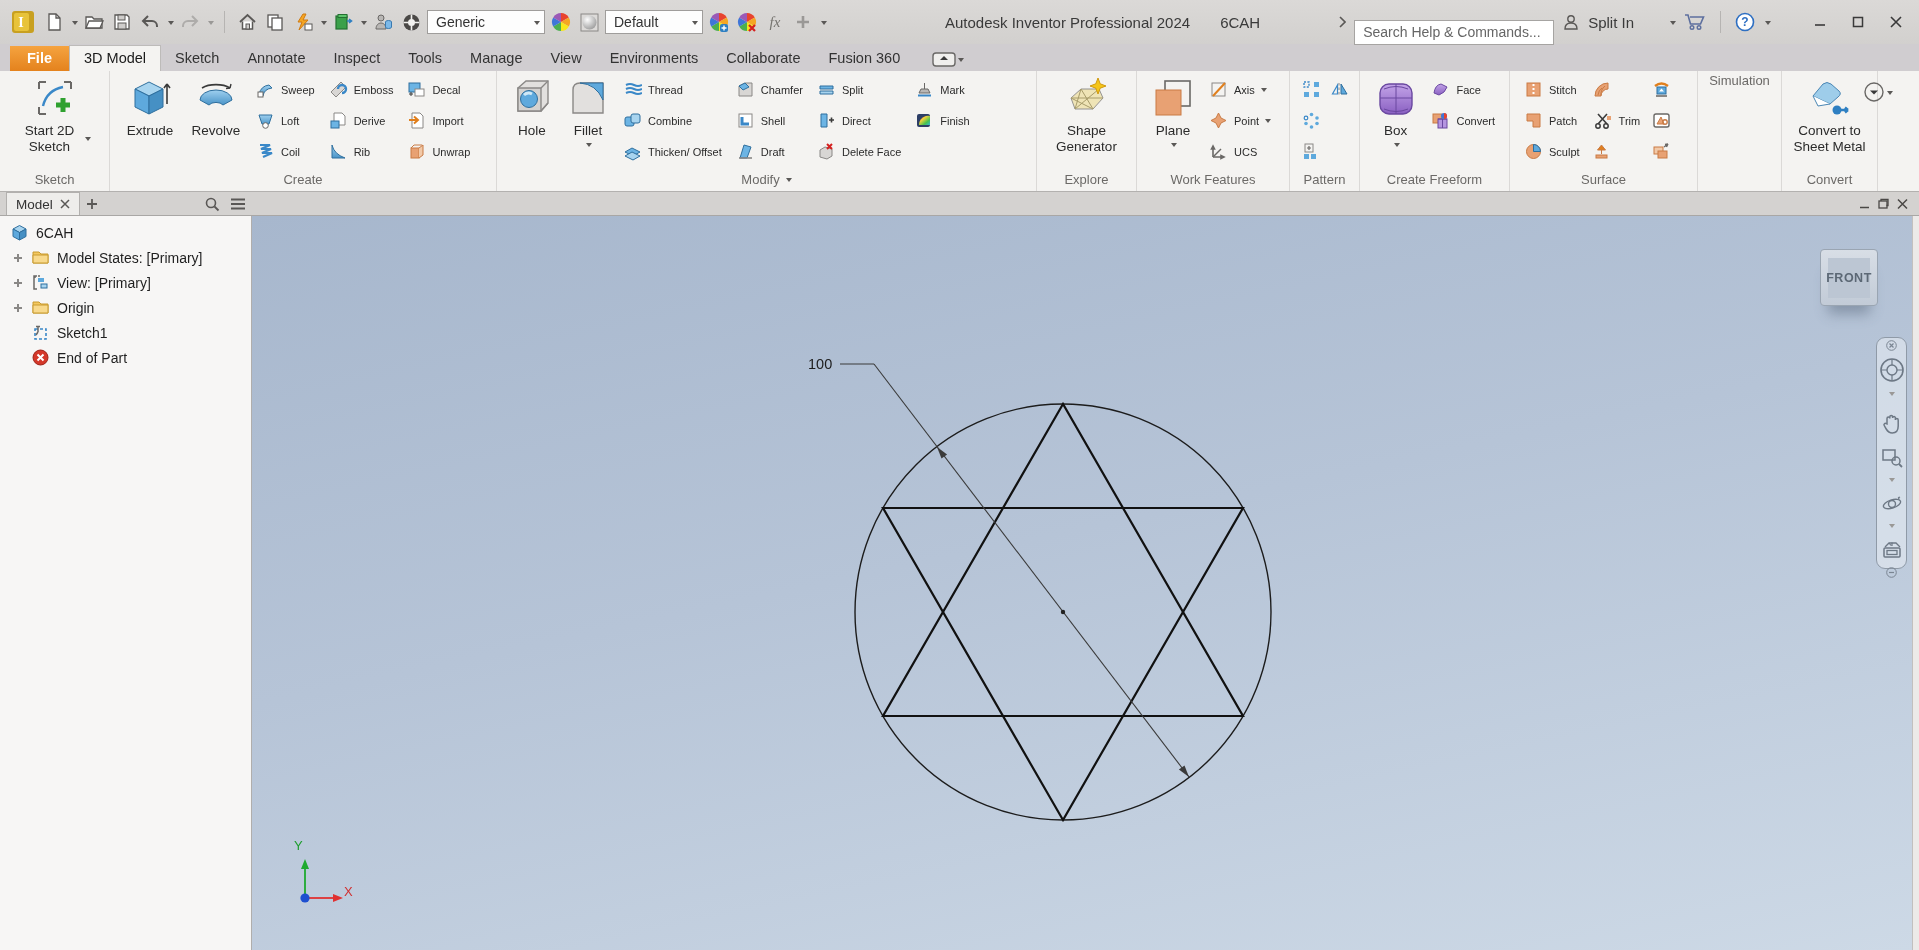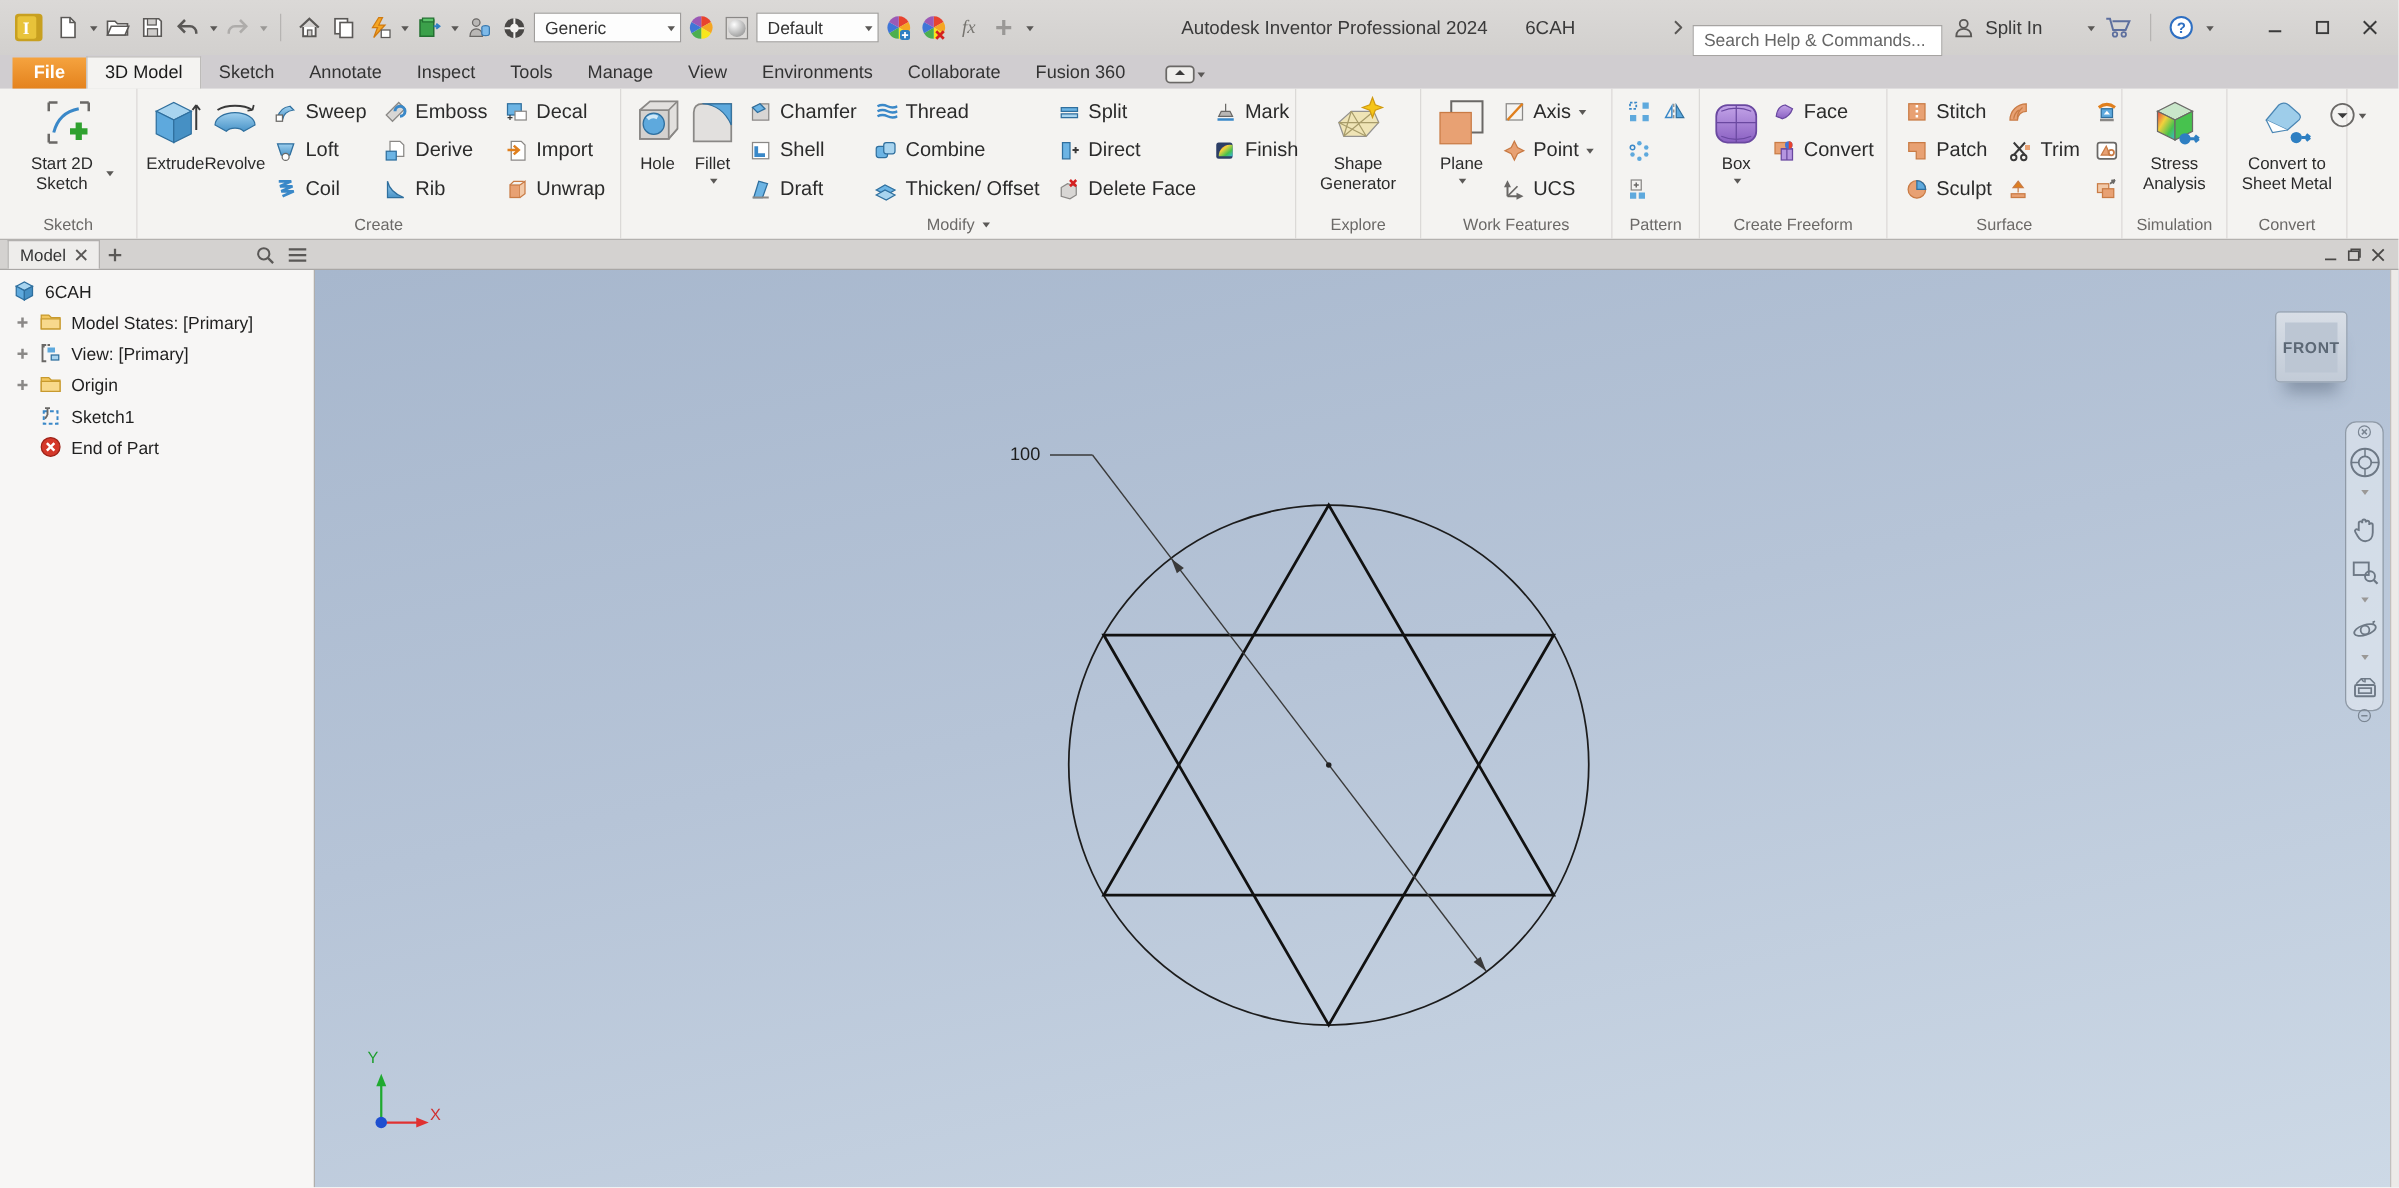--- a/index.html
+++ b/index.html
@@ -30,21 +30,21 @@
 
   
   #ribbon { height:121px; background:#f4f3f1; border-bottom:1px solid #b3b1af; display:flex; position:relative; }
   .panel { display:flex; flex-direction:column; border-right:1px solid #dbd9d7; }
   .panel-body { flex:1; display:flex; align-items:flex-start; padding:3px 7px 0; }
   .panel-label { height:21px; display:flex; align-items:center; justify-content:center; font-size:13px; color:#6b6967; gap:4px; padding:0 6px 2px; }
   .bigbtn { display:flex; flex-direction:column; align-items:center; width:66px; padding-top:2px; cursor:default; }
   .bigbtn .bicon { width:44px; height:44px; display:flex; align-items:center; justify-content:center; }
   .bigbtn .blbl { font-size:13.5px; color:#2b2b2b; text-align:center; line-height:1.15; margin-top:3px; }
   .scol { display:flex; flex-direction:column; }
-  .sbtn { display:flex; align-items:center; height:31px; padding:0 7px; font-size:16px; color:#2b2b2b; white-space:nowrap; cursor:default; }
+  .sbtn { display:flex; align-items:center; height:31px; padding:0 7px; font-size:11px; color:#2b2b2b; white-space:nowrap; cursor:default; }
   .sbtn .sicon { width:19px; height:19px; margin-right:6px; display:flex; }
   .sbtn.icon-only { padding:0 5px; }
   .ribbon-collapse { position:absolute; right:26px; top:10px; display:flex; align-items:center; }
 
   
   #docstrip { height:24px; background:#d4d2d0; border-bottom:1px solid #a9a7a5; display:flex; align-items:stretch; position:relative; }
   .doc-tab { display:flex; align-items:center; gap:7px; background:#eeedeb; border:1px solid #b2b0ae; border-bottom:none; padding:3px 9px; margin-left:6px; font-size:13.5px; color:#333; }
   .strip-btn { display:flex; align-items:center; justify-content:center; width:24px; }
   .strip-right { position:absolute; right:10px; top:0; height:24px; display:flex; align-items:center; gap:6px; }
   .browser-tools { position:absolute; left:204px; top:0; height:24px; display:flex; align-items:center; gap:10px; }
@@ -475,20 +475,48 @@
                 <path d="M14 7 Q30 8 37 24 V7 Z" fill="#5ea9dd" stroke="#2f6f9e"></path>
               </svg>
           </div>
           <div class="blbl">Fillet</div>
           <span class="caret"></span>
         </div>
         <div class="scol">
           <div class="sbtn">
             <span class="sicon">
                 <svg width="19" height="19" viewBox="0 0 19 19">
+                  <path d="M3 5 q4 -2 8 0 t8 0 M3 9 q4 -2 8 0 t8 0 M3 13 q4 -2 8 0 t8 0" fill="none" stroke="#3a88c8" stroke-width="2"></path>
+                </svg>
+              </span>
+            <span>Thread</span>
+          </div>
+          <div class="sbtn">
+            <span class="sicon">
+                <svg width="19" height="19" viewBox="0 0 19 19">
+                  <rect x="2" y="6" width="9" height="9" rx="2" fill="#6cb4e4" stroke="#2f6f9e"></rect>
+                  <rect x="8" y="3" width="9" height="9" rx="2" fill="#a8d4ef" stroke="#2f6f9e"></rect>
+                </svg>
+              </span>
+            <span>Combine</span>
+          </div>
+          <div class="sbtn">
+            <span class="sicon">
+                <svg width="19" height="19" viewBox="0 0 19 19">
+                  <path d="M2 10 L9 6 l8 4 -7 4 Z" fill="#6cb4e4" stroke="#2f6f9e"></path>
+                  <path d="M2 14 L9 10 l8 4 -7 4 Z" fill="#a8d4ef" stroke="#2f6f9e"></path>
+                </svg>
+              </span>
+            <span>Thicken/ Offset</span>
+          </div>
+        </div>
+        <div class="scol">
+          <div class="sbtn">
+            <span class="sicon">
+                <svg width="19" height="19" viewBox="0 0 19 19">
                   <path d="M3 16 V6 l6-3 h7 v13 Z" fill="#d8d6d4" stroke="#8a8886"></path>
                   <path d="M3 6 L9 3 l4 4 -6 3 Z" fill="#6cb4e4" stroke="#2f6f9e"></path>
                 </svg>
               </span>
             <span>Chamfer</span>
           </div>
           <div class="sbtn">
             <span class="sicon">
                 <svg width="19" height="19" viewBox="0 0 19 19">
                   <rect x="3" y="3" width="13" height="13" fill="#fff" stroke="#8a8886"></rect>
@@ -498,48 +526,20 @@
             <span>Shell</span>
           </div>
           <div class="sbtn">
             <span class="sicon">
                 <svg width="19" height="19" viewBox="0 0 19 19">
                   <path d="M4 16 L8 3 l7 2 -4 11 Z" fill="#6cb4e4" stroke="#2f6f9e"></path>
                   <path d="M3 16 h13" stroke="#8a8886" stroke-width="1.6"></path>
                 </svg>
               </span>
             <span>Draft</span>
-          </div>
-        </div>
-        <div class="scol">
-          <div class="sbtn">
-            <span class="sicon">
-                <svg width="19" height="19" viewBox="0 0 19 19">
-                  <path d="M3 5 q4 -2 8 0 t8 0 M3 9 q4 -2 8 0 t8 0 M3 13 q4 -2 8 0 t8 0" fill="none" stroke="#3a88c8" stroke-width="2"></path>
-                </svg>
-              </span>
-            <span>Thread</span>
-          </div>
-          <div class="sbtn">
-            <span class="sicon">
-                <svg width="19" height="19" viewBox="0 0 19 19">
-                  <rect x="2" y="6" width="9" height="9" rx="2" fill="#6cb4e4" stroke="#2f6f9e"></rect>
-                  <rect x="8" y="3" width="9" height="9" rx="2" fill="#a8d4ef" stroke="#2f6f9e"></rect>
-                </svg>
-              </span>
-            <span>Combine</span>
-          </div>
-          <div class="sbtn">
-            <span class="sicon">
-                <svg width="19" height="19" viewBox="0 0 19 19">
-                  <path d="M2 10 L9 6 l8 4 -7 4 Z" fill="#6cb4e4" stroke="#2f6f9e"></path>
-                  <path d="M2 14 L9 10 l8 4 -7 4 Z" fill="#a8d4ef" stroke="#2f6f9e"></path>
-                </svg>
-              </span>
-            <span>Thicken/ Offset</span>
           </div>
         </div>
         <div class="scol">
           <div class="sbtn">
             <span class="sicon">
                 <svg width="19" height="19" viewBox="0 0 19 19">
                   <path d="M3 6 h13 v3 H3 Z" fill="#6cb4e4" stroke="#2f6f9e"></path>
                   <path d="M3 11 h13 v3 H3 Z" fill="#a8d4ef" stroke="#2f6f9e"></path>
                 </svg>
               </span>
@@ -839,34 +839,20 @@
               </span>
           </div>
         </div>
       </div>
       <div class="panel-label">
           <span>Surface</span>
         </div>
     </div>
 
     <div class="panel" style="width:84px">
-      <div class="panel-body" style="justify-content:center">
-        <div class="bigbtn" style="width:70px">
-          <div class="bicon">
-            <svg width="44" height="44" viewBox="0 0 44 44">
-                <polygon points="8,13 22,6 36,13 22,20" fill="#c8e6c9" stroke="#6a6866"></polygon>
-                <polygon points="8,13 22,20 22,36 8,29" fill="url(#gRainbow)" stroke="#6a6866"></polygon>
-                <polygon points="22,20 36,13 36,29 22,36" fill="#47c24e" stroke="#6a6866"></polygon>
-                <circle cx="30" cy="35" r="4.5" fill="#2e7fc2"></circle>
-                <path d="M34 35 h7 M41 35 l-3 -2.5 M41 35 l-3 2.5" stroke="#2e7fc2" stroke-width="2.4" fill="none"></path>
-              </svg>
-          </div>
-          <div class="blbl" style="width:64px">Stress Analysis</div>
-        </div>
-      </div>
       <div class="panel-label">
           <span>Simulation</span>
         </div>
     </div>
 
     <div class="panel" style="width:96px">
       <div class="panel-body" style="justify-content:center">
         <div class="bigbtn" style="width:88px">
           <div class="bicon">
             <svg width="44" height="44" viewBox="0 0 44 44">

